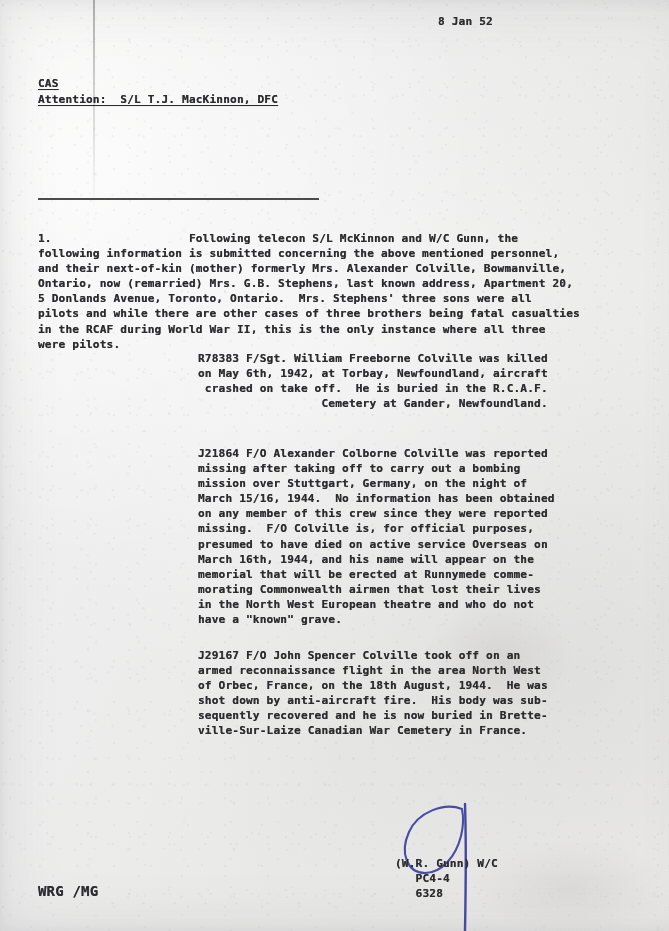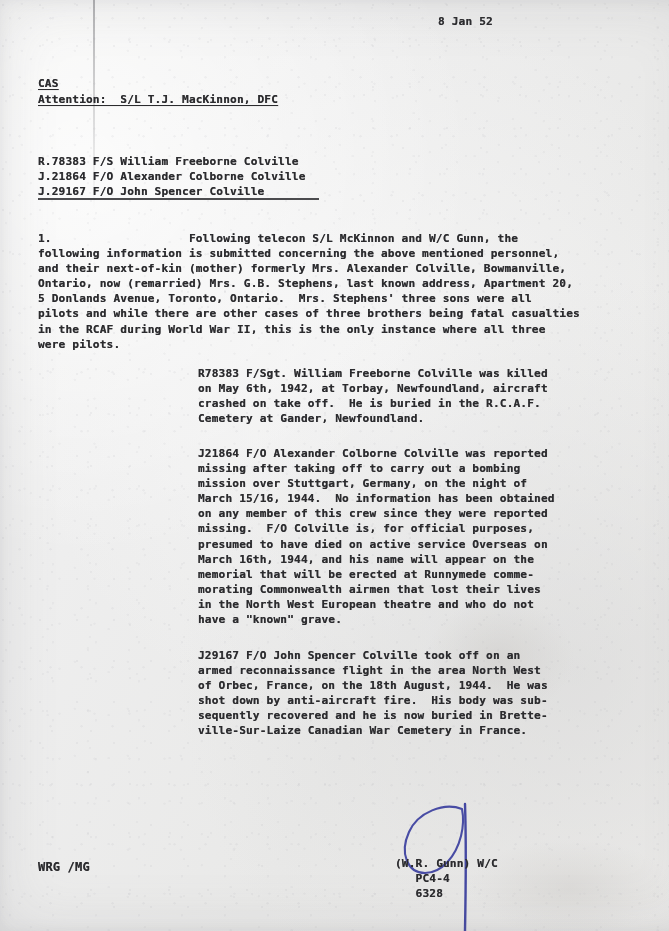--- a/index.html
+++ b/index.html
@@ -75,26 +75,26 @@
     letter-spacing: .18px;
     font-weight: 700;
     color: #2b2b2e;
     text-shadow: 0 0 .6px rgba(43,43,46,.55), .35px .2px .5px rgba(70,70,75,.28);
   }
   .date       { top: 14px;  left: 438px; }
   .cas        { top: 76px;  left: 38px; text-align: center; }
   .attn       { top: 92px; left: 38px; }
   .names      { top: 154px; left: 38px; }
   .para1      { top: 231px; left: 38px; }
-  .ip1        { top: 366px; left: 198px; }
+  .ip1        { top: 351px; left: 198px; text-align: right; }
   .ip2        { top: 446px; left: 198px; }
   .ip3        { top: 648px; left: 198px; }
   .para2      { top: 758px; left: 38px; }
   .siglines   { top: 856px; left: 395px; }
-  .initials   { top: 860px; left: 38px; font-size: 12px; }
+  .initials   { top: 884px; left: 38px; font-size: 14px; }
 
   .u {
     text-decoration: underline;
     text-decoration-thickness: 1.3px;
     text-underline-offset: 2.4px;
   }
   
   .names-rule {
     position: absolute;
     top: 198px; left: 38px; width: 281px; height: 1.6px;
@@ -120,23 +120,20 @@
   <div class="fold-left"></div>
   <div class="blotch-a"></div>
   <div class="blotch-b"></div>
 
   <div class="tw date">8 Jan 52</div>
 
   <div class="tw cas"><span class="u">CAS</span></div>
 
   <div class="tw attn"><span class="u">Attention:  S/L T.J. MacKinnon, DFC</span></div>
 
-  <div class="tw names"><span>R.78383 F/S William Freeborne Colville</span>
-<span>J.21864 F/O Alexander Colborne Colville</span>
-<span>J.29167 F/O John Spencer Colville</span></div>
   <div class="names-rule"></div>
 
   <div class="tw para1">1.                    Following telecon S/L McKinnon and W/C Gunn, the
 following information is submitted concerning the above mentioned personnel,
 and their next-of-kin (mother) formerly Mrs. Alexander Colville, Bowmanville,
 Ontario, now (remarried) Mrs. G.B. Stephens, last known address, Apartment 20,
 5 Donlands Avenue, Toronto, Ontario.  Mrs. Stephens' three sons were all
 pilots and while there are other cases of three brothers being fatal casualties
 in the RCAF during World War II, this is the only instance where all three
 were pilots.</div>

